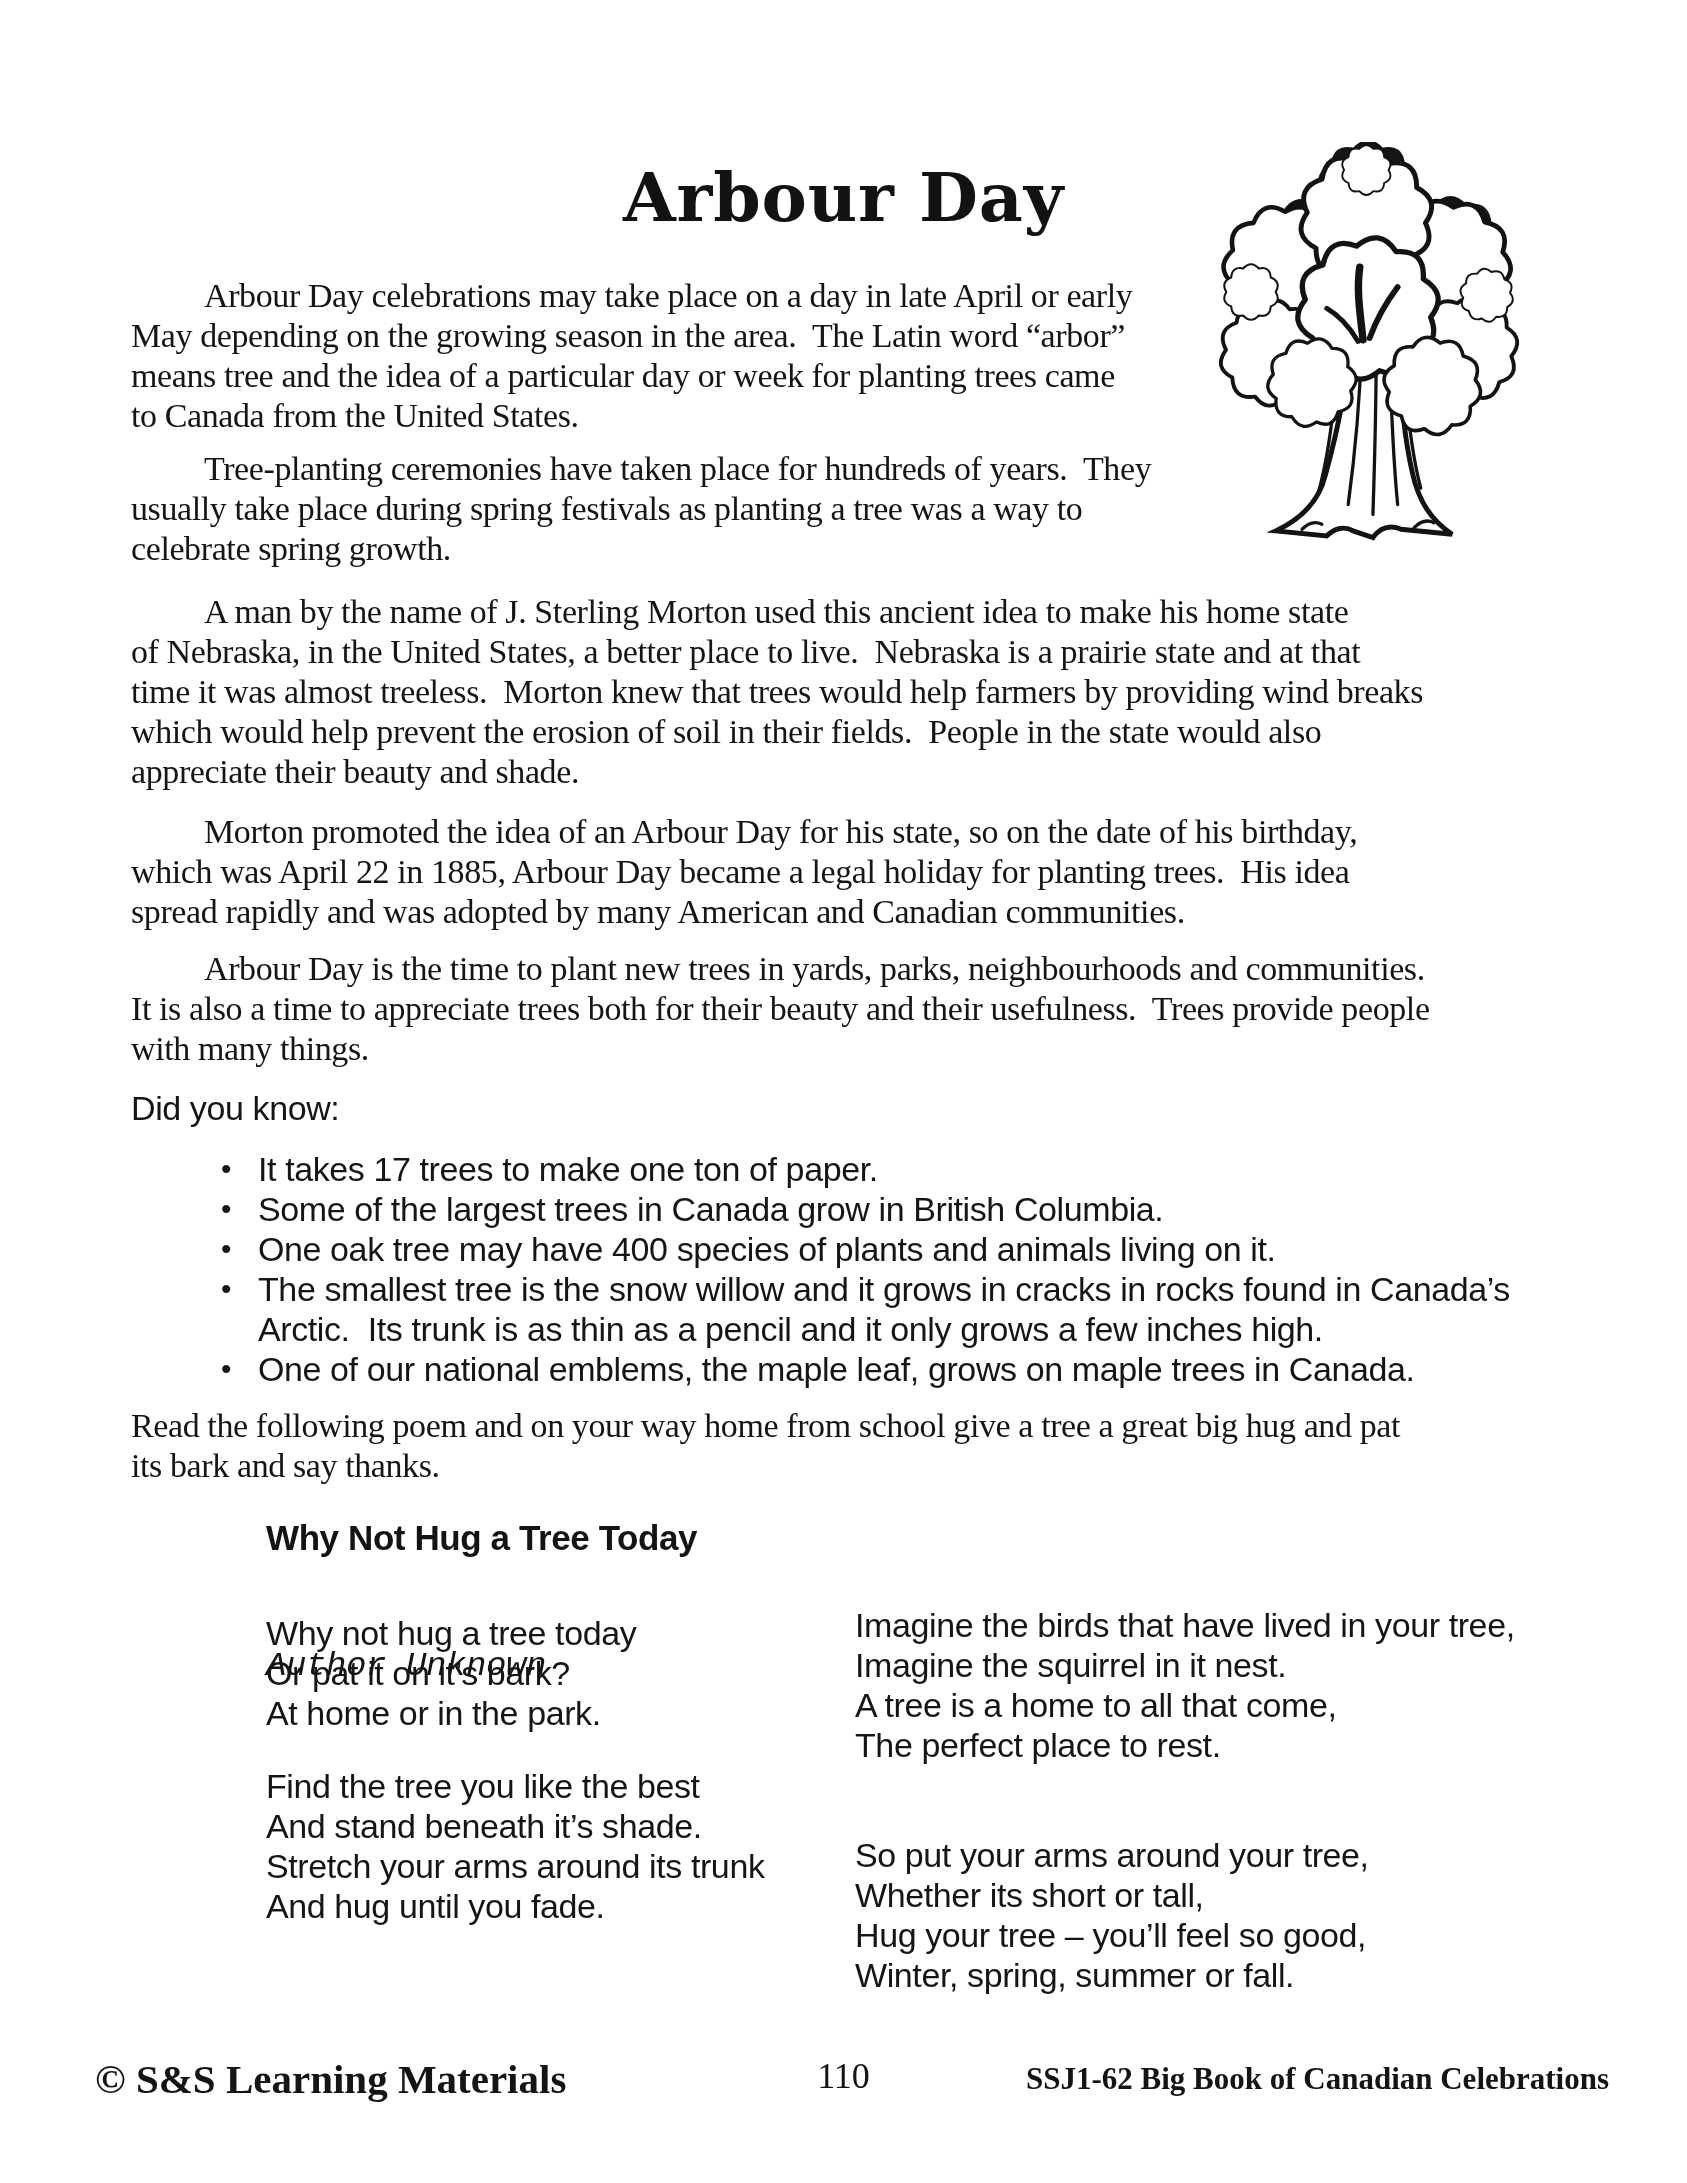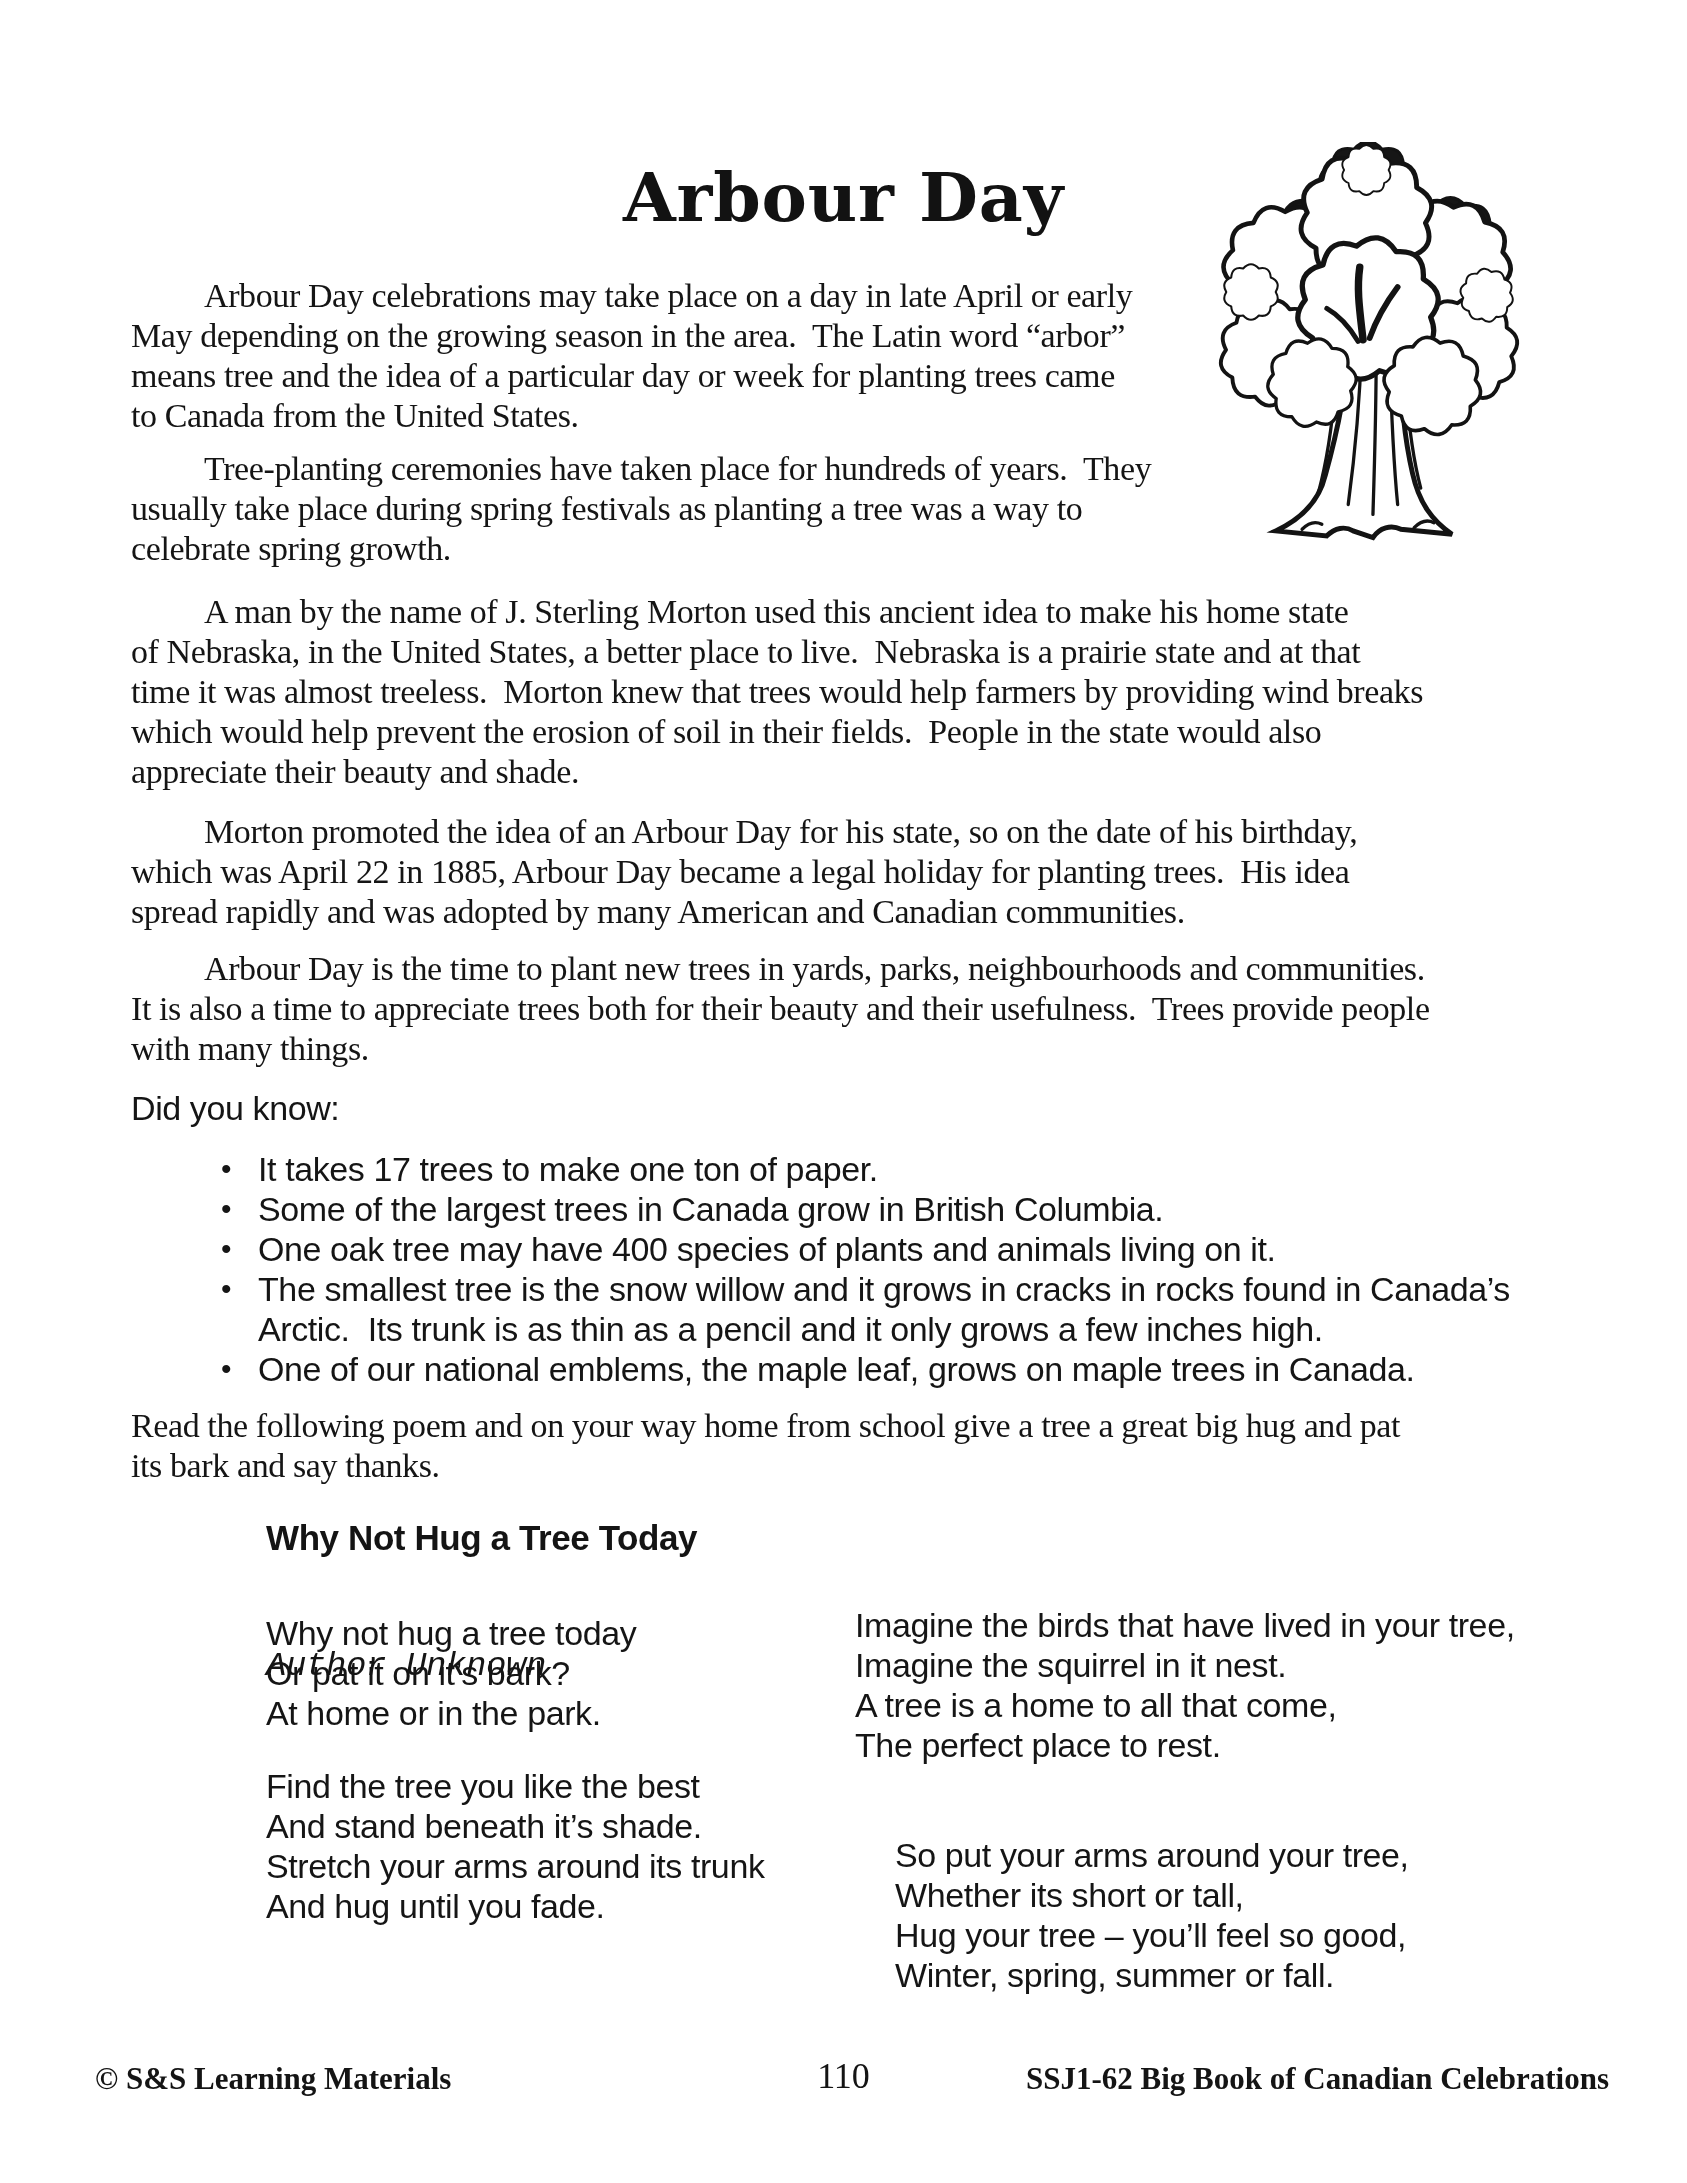--- a/index.html
+++ b/index.html
@@ -21,23 +21,23 @@
   .heading-line{position:absolute;left:131px;}
   .bullets{position:absolute;left:221px;top:1149px;}
   .bullet-row{display:flex;align-items:flex-start;}
   .bullet-dot{flex:0 0 37px;width:37px;font-size:30px;line-height:40px;color:#151515;}
   .poem-title{position:absolute;left:266px;top:1518px;font-weight:bold;font-size:35px;line-height:40px;letter-spacing:-0.4px;color:#141414;}
   .poem-author{position:absolute;left:266px;top:1646px;font-style:italic;font-family:Liberation Mono, monospace;}
   .poem-col{position:absolute;}
   .poem-col-left{left:266px;top:1613px;}
   .poem-col-right{left:855px;top:1605px;}
   .stanza-gap-left{margin-top:33px;}
-  .stanza-gap-right{margin-top:70px;margin-left:40px;}
+  .stanza-gap-right{margin-top:70px;}
   .footer-item{position:absolute;font-family:"Liberation Serif",serif;line-height:40px;color:#141414;}
-  .footer-left{left:95px;top:2059px;font-weight:bold;font-size:31px;}
+  .footer-left{left:95px;top:2059px;font-weight:bold;font-size:41px;}
   .footer-center{left:0;top:2056px;width:1687px;text-align:center;font-size:36px;}
   .footer-right{right:78px;top:2059px;font-weight:bold;font-size:31px;}
   .tree-art{position:absolute;left:1203px;top:142px;width:330px;height:412px;}
 </style>
 </head>
 <body>
 
 <div class="page">
 
   <div class="doc-title">Arbour Day</div>

